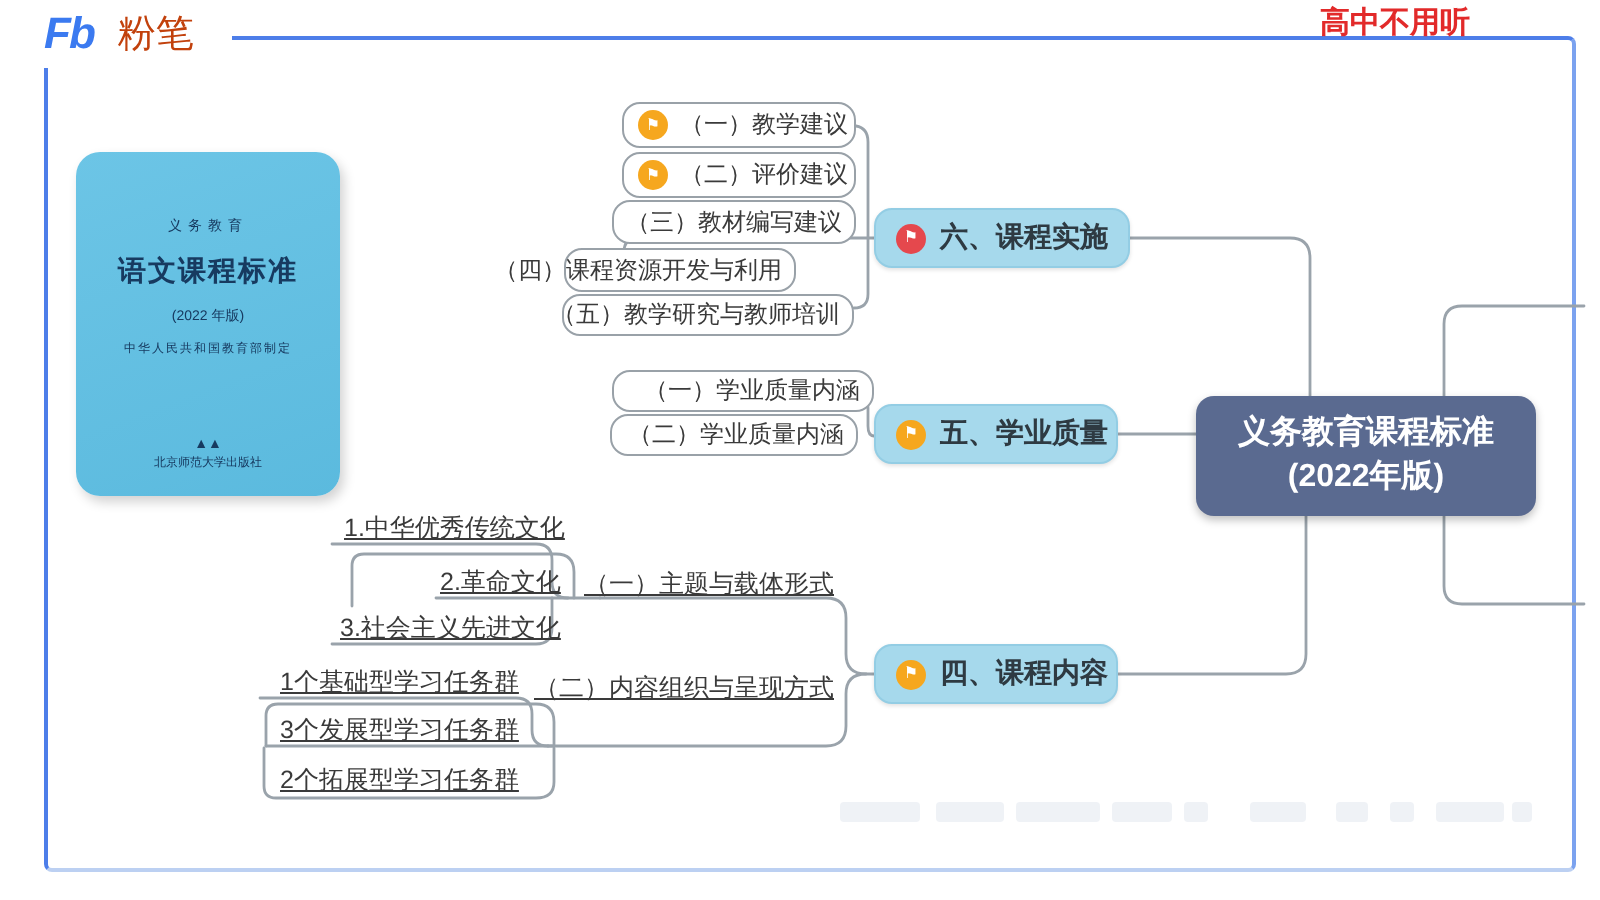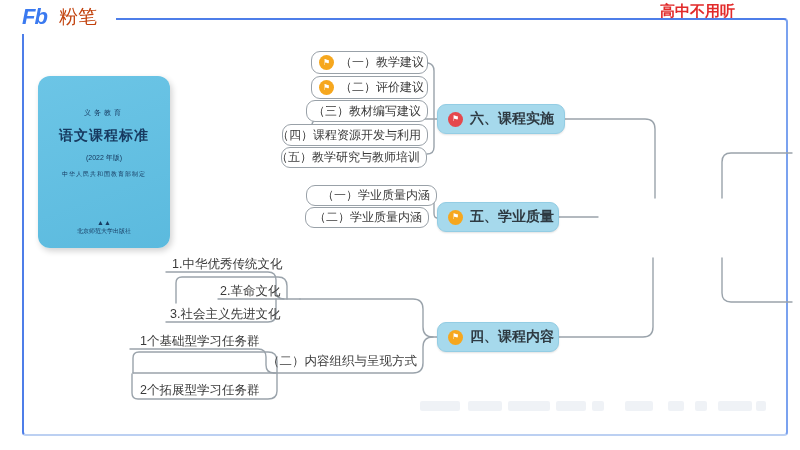--- a/index.html
+++ b/index.html
@@ -44,21 +44,21 @@
          font-size:14px;font-weight:700;color:#2e3a42;white-space:nowrap;
          box-shadow:0 1px 2px rgba(0,0,0,.12);}
 
   
   .flag{display:inline-flex;align-items:center;justify-content:center;width:15px;height:15px;
         border-radius:50%;color:#fff;font-size:8px;line-height:1;flex:0 0 auto;}
   .flag.yellow{background:#f6a71e;}
   .flag.red{background:#e5484d;}
 
   
-  .ulabel{position:absolute;font-size:12.5px;color:#3a3a3a;white-space:nowrap;}
+  .ulabel{position:absolute;font-size:12.5px;color:#3a3a3a;white-space:nowrap;text-decoration:underline;}
 
   
   .root{position:absolute;left:598px;top:198px;width:170px;height:60px;background:#5a6a90;
         border-radius:9px;color:#ffffff;font-size:16px;font-weight:700;
         display:flex;flex-direction:column;align-items:center;justify-content:center;line-height:1.4;
         box-shadow:0 2px 4px rgba(0,0,0,.25);}
 
   
   .ghost{position:absolute;top:401px;height:10px;background:#e9edf3;border-radius:2px;opacity:.75;}
 </style>
@@ -120,21 +120,21 @@
     <span class="flag yellow">⚑</span>
     <span>（一）教学建议</span>
   </div>
   <div class="nbox icon" style="left:311px;top:76px;width:117px;height:23px">
     <span class="flag yellow">⚑</span>
     <span>（二）评价建议</span>
   </div>
   <div class="nbox" style="left:306px;top:100px;width:122px;height:22px">
     <span>（三）教材编写建议</span>
   </div>
-  <div class="nbox" style="left:282px;top:124px;width:146px;height:22px">
+  <div class="nbox" style="left:282px;top:124px;width:116px;height:22px">
     <span>（四）课程资源开发与利用</span>
   </div>
   <div class="nbox" style="left:281px;top:147px;width:146px;height:21px">
     <span>（五）教学研究与教师培训</span>
   </div>
 
   <div class="bnode" style="left:437px;top:104px;width:128px;height:30px">
     <span class="flag red">⚑</span>
     <span>六、课程实施</span>
   </div>
@@ -149,29 +149,35 @@
   <div class="bnode" style="left:437px;top:202px;width:122px;height:30px">
     <span class="flag yellow">⚑</span>
     <span>五、学业质量</span>
   </div>
 
   <div class="bnode" style="left:437px;top:322px;width:122px;height:30px">
     <span class="flag yellow">⚑</span>
     <span>四、课程内容</span>
   </div>
 
-  <div class="ulabel" style="left:267px;top:353px;">（二）内容组织与呈现方式</div>
+  <div class="ulabel" style="left:292px;top:284px;">（一）主题与载体形式</div>
+  <div class="ulabel" style="left:267px;top:336px;">（二）内容组织与呈现方式</div>
 
   <div class="ulabel" style="left:172px;top:256px;">1.中华优秀传统文化</div>
   <div class="ulabel" style="left:220px;top:283px;">2.革命文化</div>
   <div class="ulabel" style="left:170px;top:306px;">3.社会主义先进文化</div>
 
   <div class="ulabel" style="left:140px;top:333px;">1个基础型学习任务群</div>
+  <div class="ulabel" style="left:140px;top:357px;">3个发展型学习任务群</div>
   <div class="ulabel" style="left:140px;top:382px;text-align:right;">2个拓展型学习任务群</div>
 
+  <div class="root">
+    <div>义务教育课程标准</div>
+    <div>(2022年版)</div>
+  </div>
 
   <div class="ghost" style="left:420px;width:40px;"></div>
   <div class="ghost" style="left:468px;width:34px;"></div>
   <div class="ghost" style="left:508px;width:42px;"></div>
   <div class="ghost" style="left:556px;width:30px;"></div>
   <div class="ghost" style="left:592px;width:12px;"></div>
   <div class="ghost" style="left:625px;width:28px;"></div>
   <div class="ghost" style="left:668px;width:16px;"></div>
   <div class="ghost" style="left:695px;width:12px;"></div>
   <div class="ghost" style="left:718px;width:34px;"></div>

